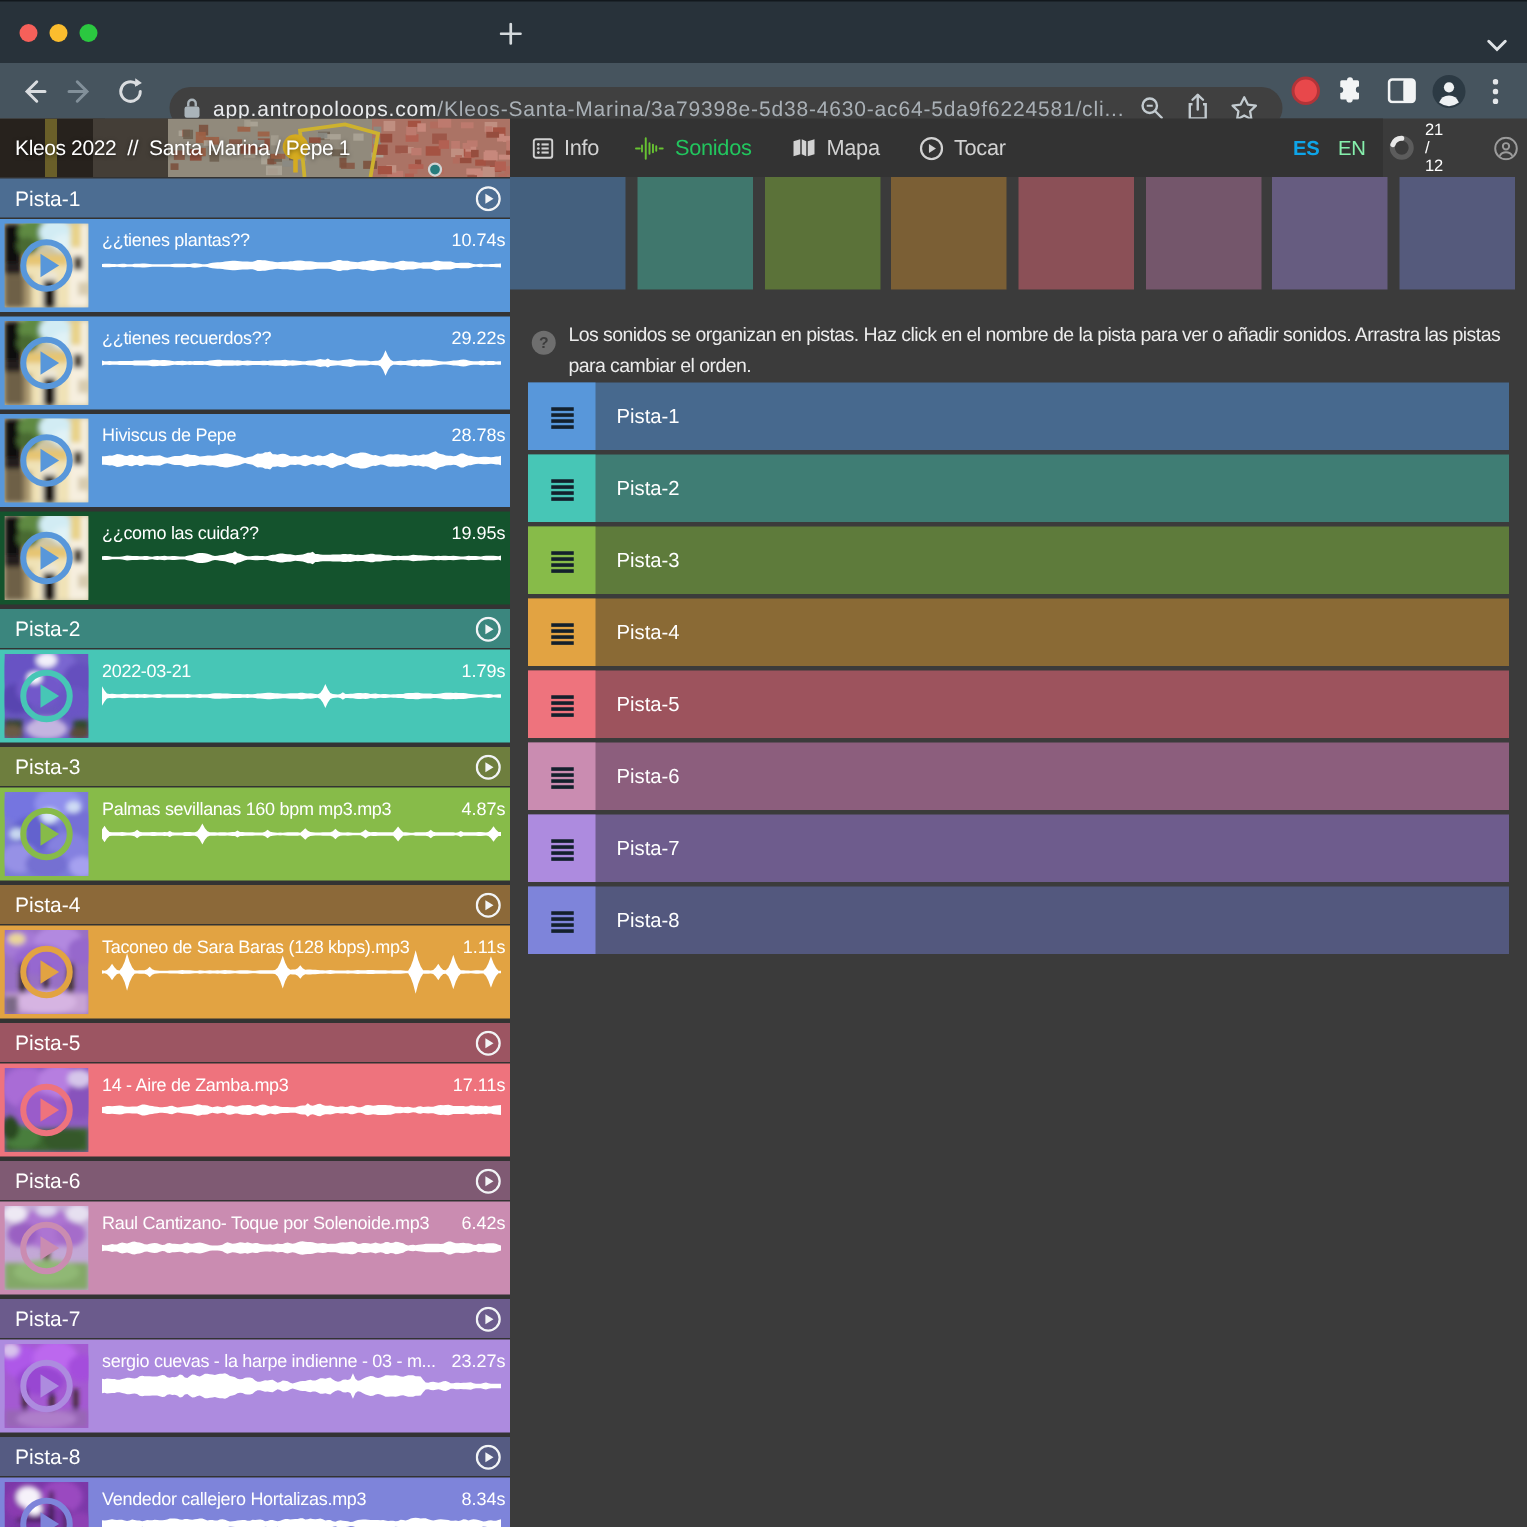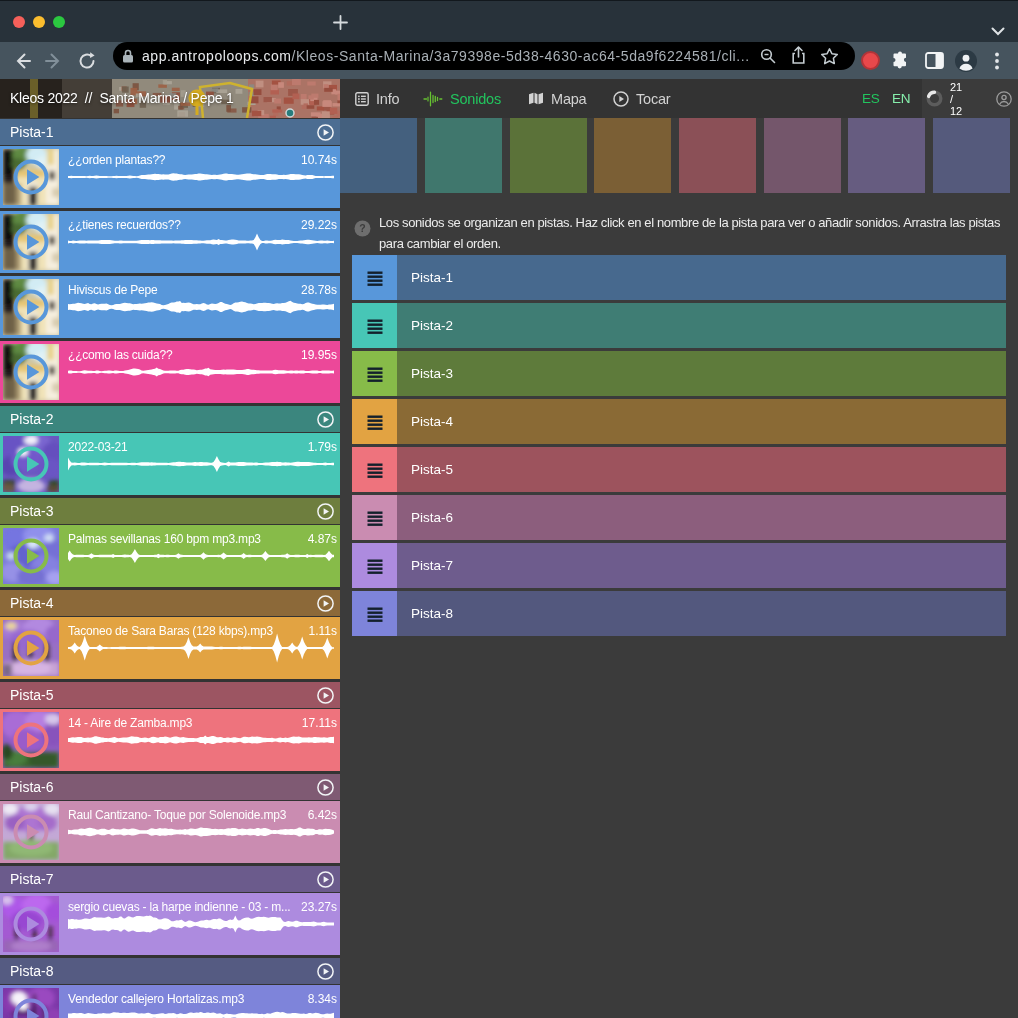--- a/index.html
+++ b/index.html
@@ -1,21 +1,21 @@
 <!DOCTYPE html>
 <html><head><meta charset="utf-8"><style>
 *{margin:0;padding:0;box-sizing:border-box}
 body{width:1018px;height:1018px;overflow:hidden;font-family:"Liberation Sans",sans-serif;background:#3b3b3b;position:relative}
 
 #tabbar{position:absolute;left:0;top:0;width:1018px;height:42px;background:#28323a;border-top:1px solid #12181d}
 .tl{position:absolute;top:15px;width:12px;height:12px;border-radius:50%}
 #tab{position:absolute;left:80px;top:10px;width:241px;height:32px;background:#46545e;border-radius:9px 9px 0 0}
 #tabtitle{position:absolute;left:38px;top:8px;font-size:14px;color:#e4e7ea;letter-spacing:0.5px}
 #toolbar{position:absolute;left:0;top:42px;width:1018px;height:37px;background:#46545e}
-#pill{position:absolute;left:113px;top:0;width:742px;height:28px;background:#000000;border-radius:14px}
+#pill{position:absolute;left:113px;top:16px;width:742px;height:28px;background:#404040;border-radius:14px}
 #url{position:absolute;left:29px;top:6px;font-size:14px;letter-spacing:0.55px;color:#e8eaed;white-space:nowrap}
 #url span{color:#a9b0b6}
 
 #apph{position:absolute;left:0;top:79px;width:922px;height:39px;background:#333333}
 #banner{position:absolute;left:0;top:0;width:340px;height:39px;overflow:hidden}
 #btitle{position:absolute;left:10px;top:11px;font-size:14px;letter-spacing:-0.25px;color:#fff;white-space:nowrap;text-shadow:0 1px 3px rgba(0,0,0,0.55);z-index:3}
 .nav{position:absolute;top:0;height:39px;display:flex;align-items:center;gap:7px;color:#d2d2d2;font-size:14.5px;letter-spacing:-0.2px}
 
 #side{position:absolute;left:0;top:118px;width:340px;height:900px;background:#333;overflow:hidden;padding-top:1px}
 .sh{position:relative;height:26px;margin:0 0 1px 0;color:#fff}
@@ -254,21 +254,21 @@
       </svg>
       <span>Mapa</span>
     </div>
   <div class="nav" style="left:613px">
       <svg width="16" height="16" viewBox="0 0 16 16">
         <circle cx="8" cy="8" r="7" stroke="#d2d2d2" stroke-width="1.5" fill="none"></circle>
         <path d="M6.3 5 L11 8 L6.3 11 Z" fill="#d2d2d2"></path>
       </svg>
       <span>Tocar</span>
     </div>
-  <div class="nav" style="left:862px;font-size:13.5px;color:#22c55e;font-weight:400">
+  <div class="nav" style="left:862px;font-size:13.5px;color:#0ea5e9;font-weight:700">
       <span>ES</span>
     </div>
   <div class="nav" style="left:892px;font-size:13.5px;color:#86efac;font-weight:400">
       <span>EN</span>
     </div>
   <div class="nav" style="left:926px">
       <svg width="17" height="17" viewBox="0 0 17 17">
         <circle cx="8.5" cy="8.5" r="6.3" stroke="#5c5c5c" stroke-width="3.4" fill="none"></circle>
         <path d="M8.5 2.2 A6.3 6.3 0 0 0 2.6 6.4" stroke="#e8e8e8" stroke-width="3.4" fill="none" stroke-linecap="round"></path>
       </svg>
@@ -319,21 +319,21 @@
             <rect x="46" y="22" width="6" height="9" fill="#3c3426"></rect>
             <rect x="49" y="39" width="7" height="9" fill="#d8ccb0"></rect>
             <rect x="13" y="35" width="5" height="21" fill="#a8966e"></rect>
           </g>
         </svg>
         <svg class="ov" width="38" height="38" viewBox="0 0 38 38">
           <circle cx="19" cy="19" r="15.5" fill="none" stroke="#5897da" stroke-width="4"></circle>
           <path d="M15 11.2 L27.4 19 L15 26.8 Z" fill="#5897da"></path>
         </svg>
       </div>
-      <div class="ct">¿¿orden plantas??</div>
+      <div class="ct">¿¿tienes plantas??</div>
       <div class="cd">10.74s</div>
       <svg width="266" height="36" viewBox="0 0 266 36" style="position:absolute;left:68px;top:13px">
         <path d="M0.0,17.0 L1.7,16.9 L3.3,16.8 L5.0,16.9 L6.7,17.0 L8.4,17.0 L10.0,17.1 L11.7,17.0 L13.4,16.9 L15.1,16.9 L16.7,17.1 L18.4,17.2 L20.1,17.1 L21.7,16.8 L23.4,16.9 L25.1,16.9 L26.8,16.7 L28.4,16.6 L30.1,16.8 L31.8,17.0 L33.5,17.1 L35.1,17.1 L36.8,17.1 L38.5,17.1 L40.2,17.2 L41.8,17.2 L43.5,17.2 L45.2,17.1 L46.8,17.0 L48.5,16.8 L50.2,16.9 L51.9,16.9 L53.5,16.9 L55.2,16.9 L56.9,17.0 L58.6,17.0 L60.2,16.7 L61.9,16.5 L63.6,16.7 L65.2,16.9 L66.9,17.1 L68.6,17.2 L70.3,17.0 L71.9,16.5 L73.6,16.1 L75.3,16.0 L77.0,15.9 L78.6,15.8 L80.3,15.6 L82.0,15.4 L83.6,15.2 L85.3,15.0 L87.0,14.8 L88.7,14.9 L90.3,15.0 L92.0,15.2 L93.7,15.4 L95.4,15.3 L97.0,15.4 L98.7,15.5 L100.4,15.5 L102.1,15.0 L103.7,14.4 L105.4,14.3 L107.1,14.5 L108.7,14.5 L110.4,14.9 L112.1,15.2 L113.8,15.3 L115.4,15.7 L117.1,15.9 L118.8,15.7 L120.5,15.5 L122.1,15.5 L123.8,15.5 L125.5,15.2 L127.1,15.1 L128.8,14.9 L130.5,14.6 L132.2,14.6 L133.8,14.8 L135.5,15.1 L137.2,15.2 L138.9,15.2 L140.5,15.4 L142.2,15.7 L143.9,15.9 L145.5,15.8 L147.2,15.8 L148.9,15.9 L150.6,15.8 L152.2,15.6 L153.9,15.2 L155.6,14.8 L157.3,14.4 L158.9,14.4 L160.6,14.9 L162.3,14.9 L163.9,14.9 L165.6,15.3 L167.3,15.5 L169.0,15.7 L170.6,15.8 L172.3,15.5 L174.0,15.2 L175.7,15.1 L177.3,14.8 L179.0,14.5 L180.7,14.4 L182.4,14.6 L184.0,15.0 L185.7,15.2 L187.4,15.2 L189.0,15.4 L190.7,15.8 L192.4,16.0 L194.1,16.1 L195.7,15.9 L197.4,15.5 L199.1,15.0 L200.8,14.9 L202.4,15.1 L204.1,15.3 L205.8,15.3 L207.4,15.3 L209.1,15.6 L210.8,16.0 L212.5,16.1 L214.1,15.9 L215.8,15.8 L217.5,15.9 L219.2,15.8 L220.8,15.4 L222.5,14.9 L224.2,14.9 L225.8,15.1 L227.5,15.3 L229.2,15.3 L230.9,15.3 L232.5,15.4 L234.2,15.9 L235.9,16.3 L237.6,16.4 L239.2,16.1 L240.9,16.1 L242.6,16.1 L244.3,16.1 L245.9,16.5 L247.6,17.0 L249.3,17.1 L250.9,17.0 L252.6,16.9 L254.3,17.1 L256.0,17.2 L257.6,17.1 L259.3,17.0 L261.0,17.0 L262.7,16.9 L264.3,16.8 L266.0,16.7 L266.0,19.3 L264.3,19.2 L262.7,19.1 L261.0,19.0 L259.3,19.0 L257.6,18.9 L256.0,18.8 L254.3,18.9 L252.6,19.1 L250.9,19.0 L249.3,18.9 L247.6,19.0 L245.9,19.5 L244.3,19.9 L242.6,19.9 L240.9,19.9 L239.2,19.9 L237.6,19.6 L235.9,19.7 L234.2,20.1 L232.5,20.6 L230.9,20.7 L229.2,20.7 L227.5,20.7 L225.8,20.9 L224.2,21.1 L222.5,21.1 L220.8,20.6 L219.2,20.2 L217.5,20.1 L215.8,20.2 L214.1,20.1 L212.5,19.9 L210.8,20.0 L209.1,20.4 L207.4,20.7 L205.8,20.7 L204.1,20.7 L202.4,20.9 L200.8,21.1 L199.1,21.0 L197.4,20.5 L195.7,20.1 L194.1,19.9 L192.4,20.0 L190.7,20.2 L189.0,20.6 L187.4,20.8 L185.7,20.8 L184.0,21.0 L182.4,21.4 L180.7,21.6 L179.0,21.5 L177.3,21.2 L175.7,20.9 L174.0,20.8 L172.3,20.5 L170.6,20.2 L169.0,20.3 L167.3,20.5 L165.6,20.7 L163.9,21.1 L162.3,21.1 L160.6,21.1 L158.9,21.6 L157.3,21.6 L155.6,21.2 L153.9,20.8 L152.2,20.4 L150.6,20.2 L148.9,20.1 L147.2,20.2 L145.5,20.2 L143.9,20.1 L142.2,20.3 L140.5,20.6 L138.9,20.8 L137.2,20.8 L135.5,20.9 L133.8,21.2 L132.2,21.4 L130.5,21.4 L128.8,21.1 L127.1,20.9 L125.5,20.8 L123.8,20.5 L122.1,20.5 L120.5,20.5 L118.8,20.3 L117.1,20.1 L115.4,20.3 L113.8,20.7 L112.1,20.8 L110.4,21.1 L108.7,21.5 L107.1,21.5 L105.4,21.7 L103.7,21.6 L102.1,21.0 L100.4,20.5 L98.7,20.5 L97.0,20.6 L95.4,20.7 L93.7,20.6 L92.0,20.8 L90.3,21.0 L88.7,21.1 L87.0,21.2 L85.3,21.0 L83.6,20.8 L82.0,20.6 L80.3,20.4 L78.6,20.2 L77.0,20.1 L75.3,20.0 L73.6,19.9 L71.9,19.5 L70.3,19.0 L68.6,18.8 L66.9,18.9 L65.2,19.1 L63.6,19.3 L61.9,19.5 L60.2,19.3 L58.6,19.0 L56.9,19.0 L55.2,19.1 L53.5,19.1 L51.9,19.1 L50.2,19.1 L48.5,19.2 L46.8,19.0 L45.2,18.9 L43.5,18.8 L41.8,18.8 L40.2,18.8 L38.5,18.9 L36.8,18.9 L35.1,18.9 L33.5,18.9 L31.8,19.0 L30.1,19.2 L28.4,19.4 L26.8,19.3 L25.1,19.1 L23.4,19.1 L21.7,19.2 L20.1,18.9 L18.4,18.8 L16.7,18.9 L15.1,19.1 L13.4,19.1 L11.7,19.0 L10.0,18.9 L8.4,19.0 L6.7,19.0 L5.0,19.1 L3.3,19.2 L1.7,19.1 L0.0,19.0 Z" fill="#ffffff"></path>
       </svg>
     </div>
     <div class="clip" style="background:#5897da">
       <div class="tw">
         <svg width="56" height="56" viewBox="0 0 56 56" class="th">
           <defs>
             <filter id="b5744" x="-30%" y="-30%" width="160%" height="160%">
@@ -405,21 +405,21 @@
           <circle cx="19" cy="19" r="15.5" fill="none" stroke="#5897da" stroke-width="4"></circle>
           <path d="M15 11.2 L27.4 19 L15 26.8 Z" fill="#5897da"></path>
         </svg>
       </div>
       <div class="ct">Hiviscus de Pepe</div>
       <div class="cd">28.78s</div>
       <svg width="266" height="36" viewBox="0 0 266 36" style="position:absolute;left:68px;top:13px">
         <path d="M0.0,15.1 L1.7,15.2 L3.3,15.0 L5.0,14.7 L6.7,14.8 L8.4,14.3 L10.0,13.7 L11.7,13.9 L13.4,14.2 L15.1,14.8 L16.7,15.0 L18.4,14.4 L20.1,14.1 L21.7,14.9 L23.4,15.2 L25.1,14.4 L26.8,14.3 L28.4,15.1 L30.1,15.4 L31.8,15.1 L33.5,14.8 L35.1,14.8 L36.8,14.7 L38.5,14.5 L40.2,15.2 L41.8,15.9 L43.5,16.2 L45.2,15.9 L46.8,15.3 L48.5,15.0 L50.2,15.0 L51.9,15.0 L53.5,14.6 L55.2,14.0 L56.9,13.7 L58.6,14.1 L60.2,14.3 L61.9,14.3 L63.6,14.8 L65.2,15.3 L66.9,15.1 L68.6,15.0 L70.3,14.7 L71.9,14.6 L73.6,14.8 L75.3,14.6 L77.0,14.3 L78.6,13.9 L80.3,13.6 L82.0,13.4 L83.6,13.3 L85.3,13.6 L87.0,14.0 L88.7,14.5 L90.3,14.7 L92.0,15.1 L93.7,15.9 L95.4,16.3 L97.0,15.9 L98.7,15.5 L100.4,15.1 L102.1,14.1 L103.7,13.4 L105.4,13.5 L107.1,13.3 L108.7,12.5 L110.4,12.5 L112.1,12.0 L113.8,13.9 L115.4,13.8 L117.1,14.1 L118.8,13.7 L120.5,13.5 L122.1,13.7 L123.8,14.4 L125.5,15.2 L127.1,15.2 L128.8,15.0 L130.5,15.3 L132.2,15.2 L133.8,14.5 L135.5,14.1 L137.2,14.6 L138.9,15.4 L140.5,15.7 L142.2,15.1 L143.9,14.5 L145.5,14.7 L147.2,15.1 L148.9,14.8 L150.6,14.1 L152.2,13.1 L153.9,13.0 L155.6,13.9 L157.3,14.7 L158.9,15.0 L160.6,15.5 L162.3,16.1 L163.9,15.5 L165.6,14.3 L167.3,13.6 L169.0,13.4 L170.6,13.2 L172.3,12.7 L174.0,12.6 L175.7,12.9 L177.3,13.3 L179.0,14.0 L180.7,14.5 L182.4,14.4 L184.0,14.8 L185.7,15.3 L187.4,15.1 L189.0,14.6 L190.7,14.0 L192.4,13.9 L194.1,14.0 L195.7,13.8 L197.4,13.8 L199.1,14.1 L200.8,14.0 L202.4,14.2 L204.1,14.8 L205.8,15.0 L207.4,14.6 L209.1,14.3 L210.8,14.6 L212.5,14.4 L214.1,13.9 L215.8,14.1 L217.5,13.8 L219.2,13.0 L220.8,12.3 L222.5,11.8 L224.2,13.1 L225.8,13.7 L227.5,14.0 L229.2,14.6 L230.9,14.8 L232.5,14.8 L234.2,15.2 L235.9,15.0 L237.6,14.1 L239.2,13.4 L240.9,13.4 L242.6,14.2 L244.3,14.8 L245.9,14.9 L247.6,15.4 L249.3,15.7 L250.9,15.8 L252.6,15.7 L254.3,15.5 L256.0,15.5 L257.6,15.7 L259.3,15.9 L261.0,15.6 L262.7,15.4 L264.3,15.3 L266.0,14.8 L266.0,21.2 L264.3,20.7 L262.7,20.6 L261.0,20.4 L259.3,20.1 L257.6,20.3 L256.0,20.5 L254.3,20.5 L252.6,20.3 L250.9,20.2 L249.3,20.3 L247.6,20.6 L245.9,21.1 L244.3,21.2 L242.6,21.8 L240.9,22.6 L239.2,22.6 L237.6,21.9 L235.9,21.0 L234.2,20.8 L232.5,21.2 L230.9,21.2 L229.2,21.4 L227.5,22.0 L225.8,22.3 L224.2,22.9 L222.5,24.2 L220.8,23.7 L219.2,23.0 L217.5,22.2 L215.8,21.9 L214.1,22.1 L212.5,21.6 L210.8,21.4 L209.1,21.7 L207.4,21.4 L205.8,21.0 L204.1,21.2 L202.4,21.8 L200.8,22.0 L199.1,21.9 L197.4,22.2 L195.7,22.2 L194.1,22.0 L192.4,22.1 L190.7,22.0 L189.0,21.4 L187.4,20.9 L185.7,20.7 L184.0,21.2 L182.4,21.6 L180.7,21.5 L179.0,22.0 L177.3,22.7 L175.7,23.1 L174.0,23.4 L172.3,23.3 L170.6,22.8 L169.0,22.6 L167.3,22.4 L165.6,21.7 L163.9,20.5 L162.3,19.9 L160.6,20.5 L158.9,21.0 L157.3,21.3 L155.6,22.1 L153.9,23.0 L152.2,22.9 L150.6,21.9 L148.9,21.2 L147.2,20.9 L145.5,21.3 L143.9,21.5 L142.2,20.9 L140.5,20.3 L138.9,20.6 L137.2,21.4 L135.5,21.9 L133.8,21.5 L132.2,20.8 L130.5,20.7 L128.8,21.0 L127.1,20.8 L125.5,20.8 L123.8,21.6 L122.1,22.3 L120.5,22.5 L118.8,22.3 L117.1,21.9 L115.4,22.2 L113.8,22.1 L112.1,24.0 L110.4,23.5 L108.7,23.5 L107.1,22.7 L105.4,22.5 L103.7,22.6 L102.1,21.9 L100.4,20.9 L98.7,20.5 L97.0,20.1 L95.4,19.7 L93.7,20.1 L92.0,20.9 L90.3,21.3 L88.7,21.5 L87.0,22.0 L85.3,22.4 L83.6,22.7 L82.0,22.6 L80.3,22.4 L78.6,22.1 L77.0,21.7 L75.3,21.4 L73.6,21.2 L71.9,21.4 L70.3,21.3 L68.6,21.0 L66.9,20.9 L65.2,20.7 L63.6,21.2 L61.9,21.7 L60.2,21.7 L58.6,21.9 L56.9,22.3 L55.2,22.0 L53.5,21.4 L51.9,21.0 L50.2,21.0 L48.5,21.0 L46.8,20.7 L45.2,20.1 L43.5,19.8 L41.8,20.1 L40.2,20.8 L38.5,21.5 L36.8,21.3 L35.1,21.2 L33.5,21.2 L31.8,20.9 L30.1,20.6 L28.4,20.9 L26.8,21.7 L25.1,21.6 L23.4,20.8 L21.7,21.1 L20.1,21.9 L18.4,21.6 L16.7,21.0 L15.1,21.2 L13.4,21.8 L11.7,22.1 L10.0,22.3 L8.4,21.7 L6.7,21.2 L5.0,21.3 L3.3,21.0 L1.7,20.8 L0.0,20.9 Z" fill="#ffffff"></path>
       </svg>
     </div>
-    <div class="clip" style="background:#ec4899">
+    <div class="clip" style="background:#14532d">
       <div class="tw">
         <svg width="56" height="56" viewBox="0 0 56 56" class="th">
           <defs>
             <filter id="b5744" x="-30%" y="-30%" width="160%" height="160%">
               <feGaussianBlur stdDeviation="1.9"></feGaussianBlur>
             </filter>
           </defs>
           <rect width="56" height="56" fill="#cfc6a4"></rect>
           <g filter="url(#b5744)">
             <rect x="0" y="0" width="12" height="34" fill="#201e1a"></rect>

